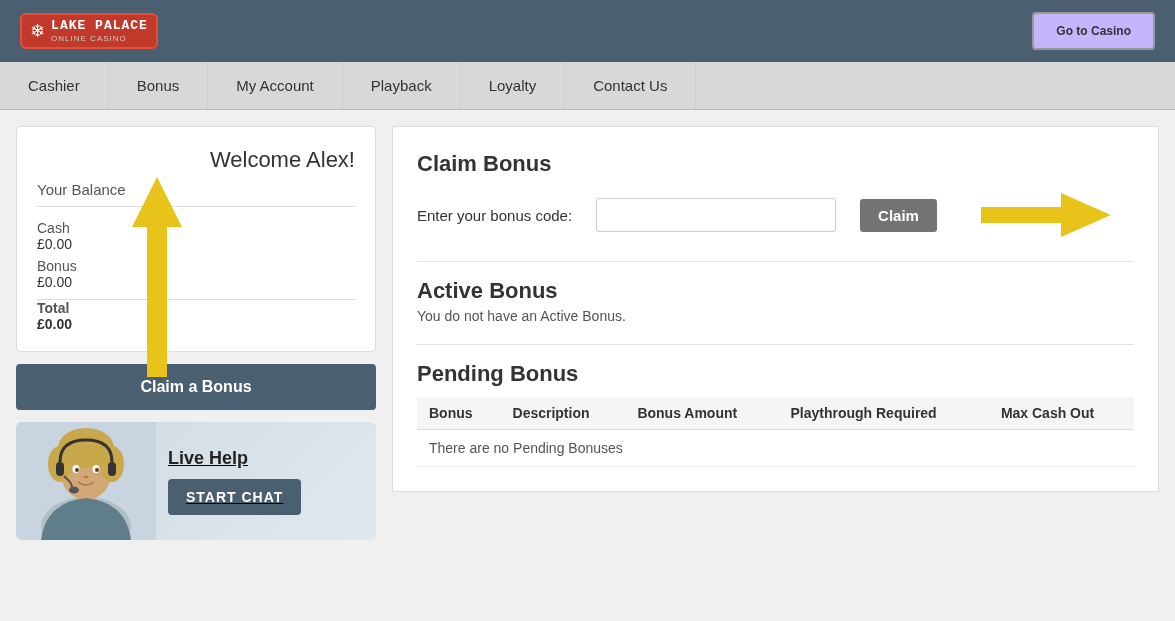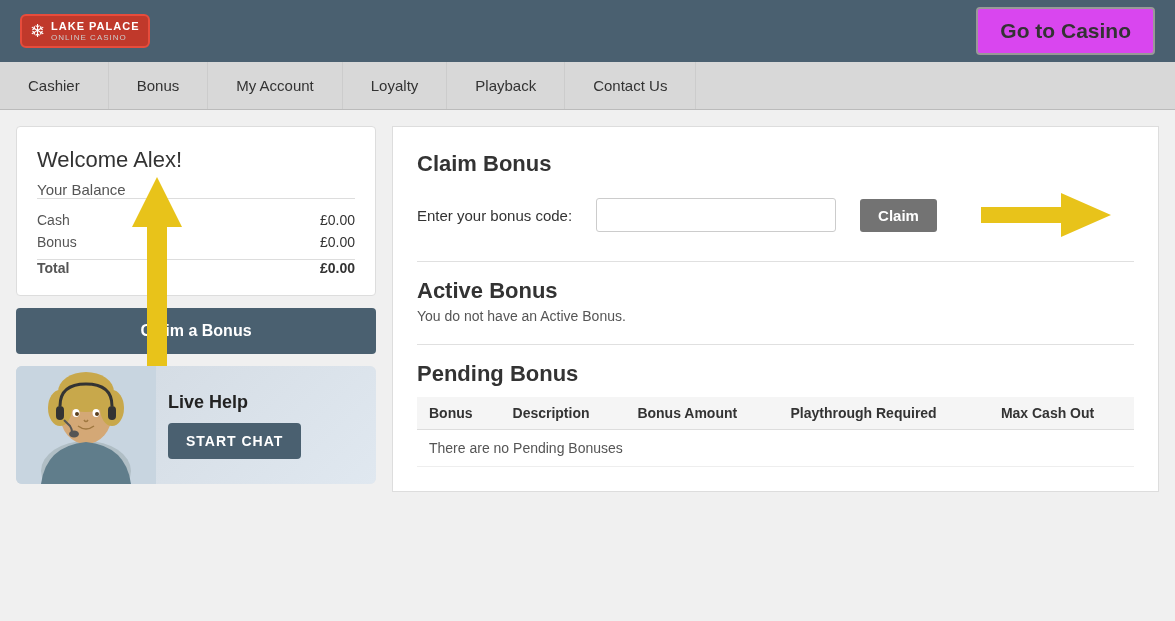--- a/index.html
+++ b/index.html
@@ -22,43 +22,44 @@
       background: #c0392b;
       border: 2px solid #e74c3c;
       border-radius: 6px;
       padding: 4px 8px;
       display: flex;
       align-items: center;
       gap: 6px;
     }
     .logo-text-top {
       color: #fff;
-      font-size: 11px;
+      font-size: 13px;
       font-weight: bold;
       text-transform: uppercase;
       letter-spacing: 1px;
       line-height: 1.1;
+      font-family: Liberation Mono, monospace;
     }
     .logo-snowflake {
       color: #fff;
       font-size: 18px;
     }
     .logo-sub {
       color: #ccc;
       font-size: 8px;
       text-transform: uppercase;
       letter-spacing: 1px;
     }
     .go-to-casino-btn {
-      background: #d946ef;
+      background: #c4b5fd;
       color: #333;
       border: 2px solid #999;
       border-radius: 4px;
       padding: 10px 22px;
-      font-size: 21px;
+      font-size: 12px;
       font-weight: bold;
       cursor: pointer;
     }
 
     
     .nav {
       background: #d8d8d8;
       display: flex;
       align-items: stretch;
       height: 48px;
@@ -97,33 +98,36 @@
       border: 1px solid #ddd;
       border-radius: 4px;
       padding: 20px 20px 16px 20px;
       margin-bottom: 12px;
       position: relative;
     }
     .welcome-title {
       font-size: 22px;
       color: #333;
       margin-bottom: 8px;
+      text-align: right;
     }
     .your-balance-label {
       font-size: 15px;
       color: #555;
       border-bottom: 1px solid #ddd;
+      padding-bottom: 8px;
       margin-bottom: 10px;
     }
     .balance-row {
       display: flex;
       justify-content: space-between;
       padding: 3px 0;
       font-size: 14px;
       color: #333;
+      flex-direction: column;
     }
     .balance-row.total {
       border-top: 1px solid #ddd;
       margin-top: 6px;
       padding-top: 0;
       font-weight: bold;
     }
     .balance-label { color: #555; }
     .balance-value { color: #333; }
 
@@ -187,20 +191,21 @@
       height: 118px;
     }
     .live-help-content {
       position: relative;
       z-index: 1;
       flex: 1;
       padding: 10px 12px;
       display: flex;
       flex-direction: column;
       gap: 10px;
+      text-decoration: underline;
     }
     .live-help-title {
       font-size: 18px;
       font-weight: bold;
       color: #222;
     }
     .start-chat-btn {
       background: #4a6070;
       color: #fff;
       border: none;
@@ -312,22 +317,22 @@
       </div>
     </div>
   </div>
   <button class="go-to-casino-btn">Go to Casino</button>
 </div>
 
 <nav class="nav">
   <div class="nav-item">Cashier</div>
   <div class="nav-item">Bonus</div>
   <div class="nav-item">My Account</div>
+  <div class="nav-item">Playback</div>
   <div class="nav-item">Loyalty</div>
-  <div class="nav-item">Playback</div>
   <div class="nav-item">Contact Us</div>
 </nav>
 
 <div class="main">
 
   <div class="left-panel">
 
     <div class="welcome-card">
 
       <div class="arrow-up">

